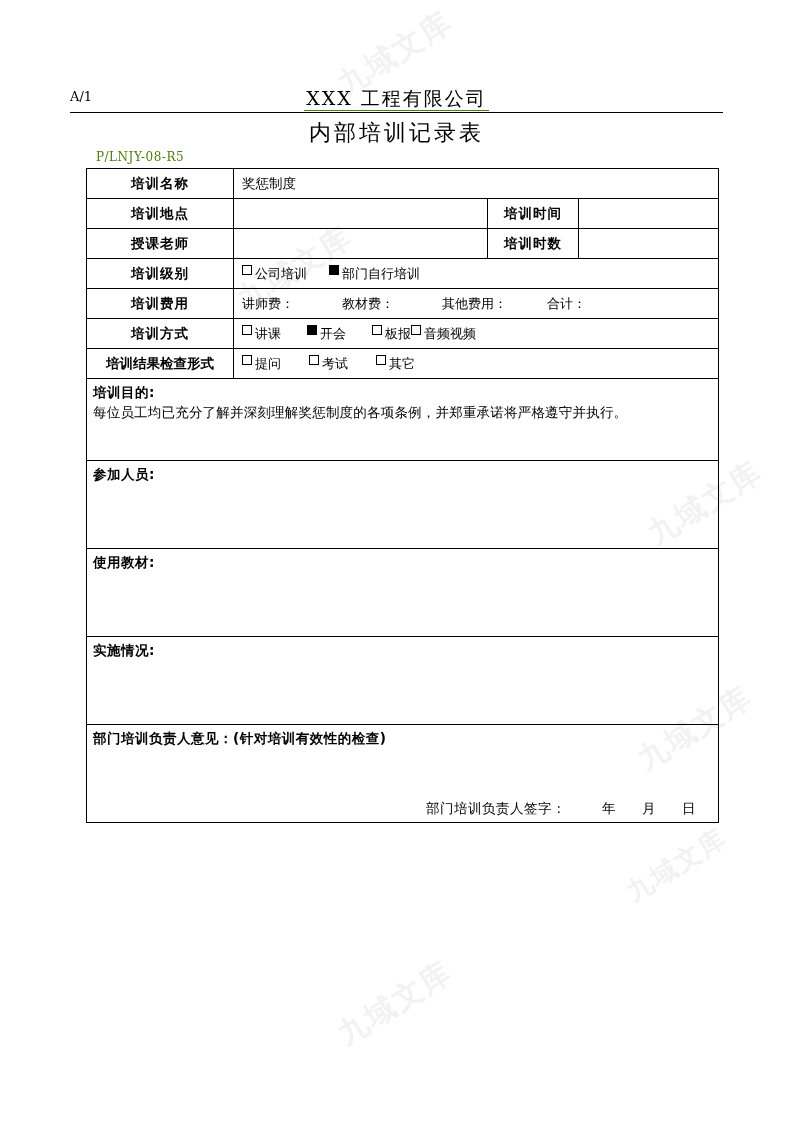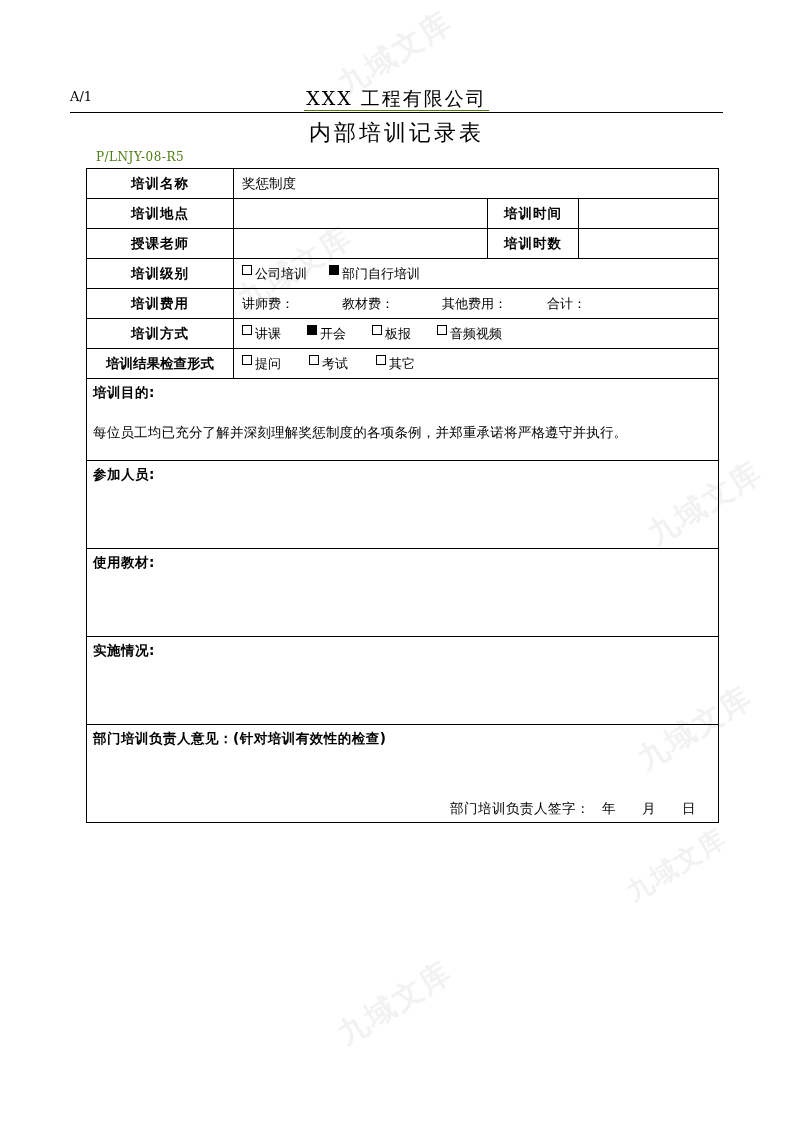--- a/index.html
+++ b/index.html
@@ -157,29 +157,29 @@
   .feeline { display: flex; align-items: center; font-size: 13px; }
   .feeitem { white-space: nowrap; }
 
   
   .sec {
     padding: 5px 0 0 6px !important;
     vertical-align: top !important;
     font-size: 13.5px;
   }
   .sec-title { font-weight: bold; letter-spacing: 0.5px; }
-  .sec-body  { margin-top: 22px; font-size: 13.5px; letter-spacing: 0.2px; }
+  .sec-body  { margin-top: 2px; font-size: 13.5px; letter-spacing: 0.2px; }
 
   .signrow {
     display: flex;
     justify-content: flex-end;
     font-size: 13.5px;
     letter-spacing: 0.5px;
   }
-  .sign-label { margin-right: 12px; text-align: right; }
+  .sign-label { margin-right: 36px; text-align: right; }
   .sign-y { margin-right: 26px; }
   .sign-m { margin-right: 26px; }
   .sign-d { margin-right: 22px; }
 </style>
 </head>
 <body>
 
 <div class="page">
 
   <div class="wm-layer">
@@ -262,21 +262,21 @@
         <td class="val" colspan="3">
           <div class="ckline">
             <span class="ck" style="margin-right:26px;">
               <span class="box"></span>
               <span>讲课</span>
             </span>
             <span class="ck" style="margin-right:26px;">
               <span class="box filled"></span>
               <span>开会</span>
             </span>
-            <span class="ck" style="margin-right:26px;">
+            <span class="ck" style="">
               <span class="box"></span>
               <span>板报</span>
             </span>
             <span class="ck">
               <span class="box"></span>
               <span>音频视频</span>
             </span>
           </div>
         </td>
       </tr>

